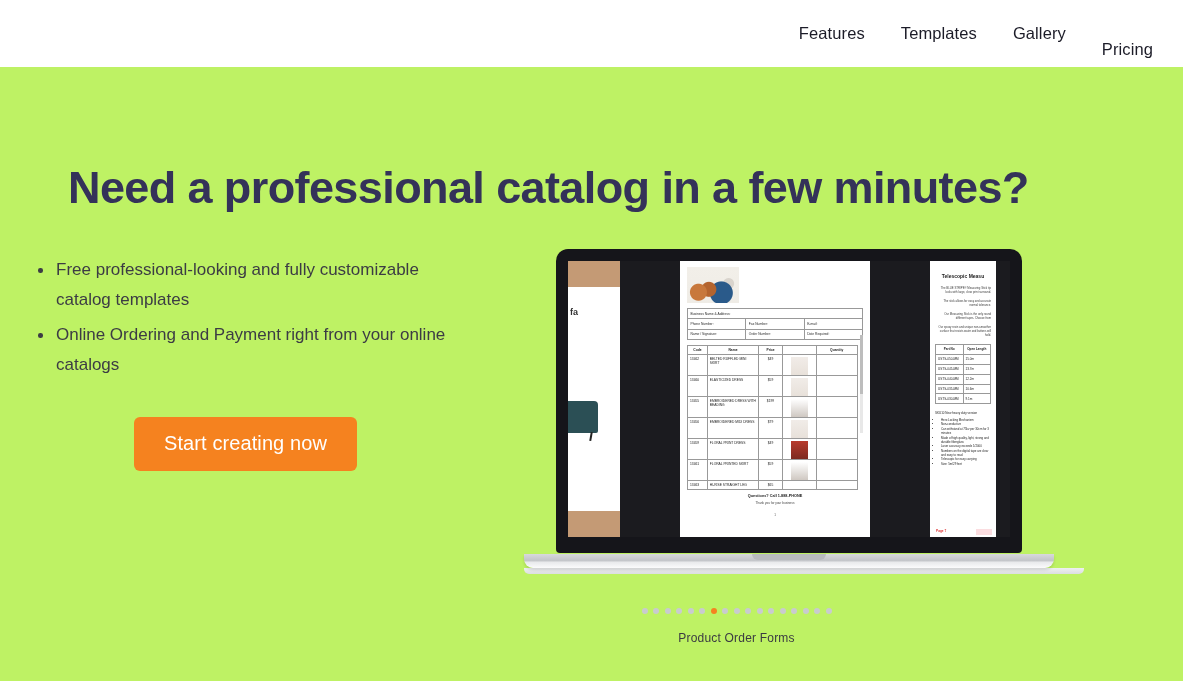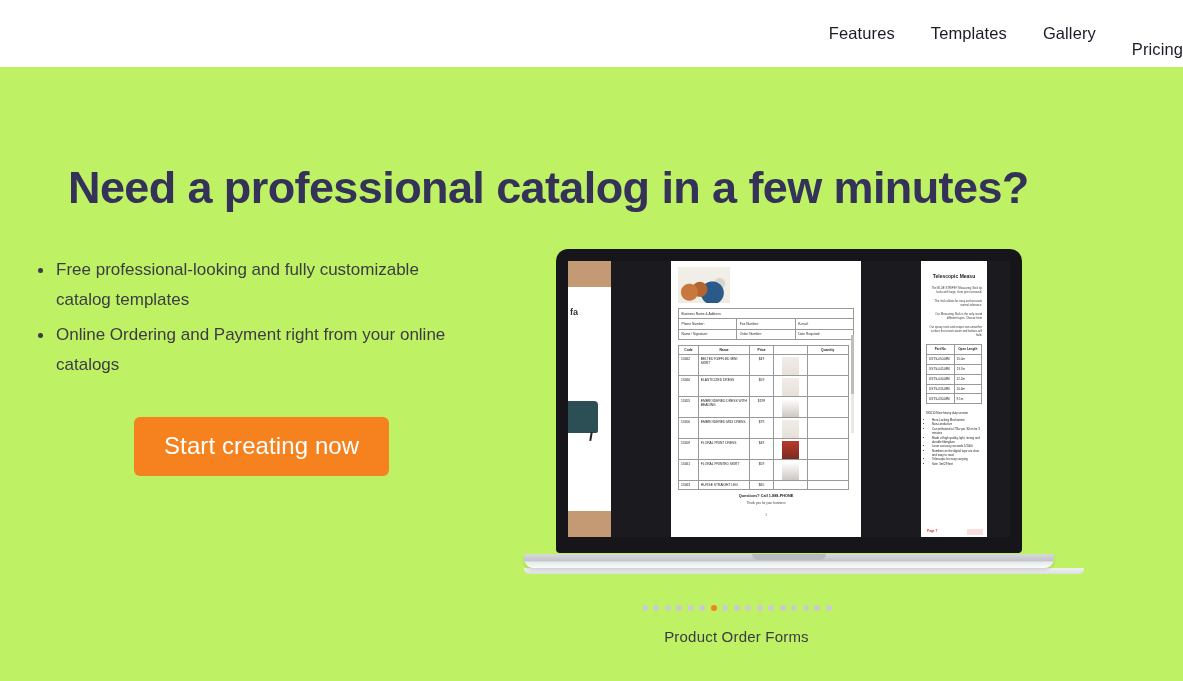--- a/index.html
+++ b/index.html
@@ -15,20 +15,21 @@
     -webkit-font-smoothing: antialiased;
   }
 
   
   .site-header {
     height: 67px;
     background: #ffffff;
     display: flex;
     align-items: center;
     justify-content: flex-end;
+    padding-right: 30px;
   }
   .nav { display: flex; align-items: center; gap: 0; }
   .nav-item {
     font-size: 16.5px;
     color: #1c1c28;
     letter-spacing: 0.1px;
     padding: 6px 18px;
     cursor: pointer;
     white-space: nowrap;
   }
@@ -80,21 +81,21 @@
 
   .cta-btn {
     display: inline-block;
     margin-top: 32px;
     margin-left: 106px;
     background: #f5821f;
     color: #ffffff;
     border: none;
     border-radius: 6px;
     font-family: "Liberation Sans", sans-serif;
-    font-size: 24px;
+    font-size: 20px;
     padding: 15px 30px 16px;
     cursor: pointer;
     letter-spacing: 0.1px;
   }
 
   
   .hero-right {
     flex: 1;
     position: relative;
   }
@@ -141,21 +142,21 @@
   .laptop-foot {
     width: 560px;
     height: 6px;
     margin: 0 auto;
     background: linear-gradient(180deg,#eef0f1,#dcdee0);
     border-radius: 0 0 5px 5px;
   }
 
   
   .slide { height: 100%; background: #ffffff; position: relative; overflow: hidden; }
-  .slide-prev { width: 43px; margin-right: 60px; }
+  .slide-prev { width: 52px; margin-right: 60px; }
   .slide-next { width: 66px; margin-left: 60px; }
   .slide-main { width: 190px; }
 
   .band-top, .band-bottom {
     position: absolute; left: 0; right: 0; height: 26px; background: #c49a75;
   }
   .band-top { top: 0; }
   .band-bottom { bottom: 0; }
   .sofa-label {
     position: absolute; top: 46px; left: 2px;
@@ -268,21 +269,21 @@
     left: 0; right: 0;
     bottom: 36px;
     text-align: center;
   }
   .dots { display: flex; justify-content: center; gap: 5.5px; margin-left: 290px; }
   .dot { width: 6px; height: 6px; border-radius: 50%; background: #c9cbcf; cursor: pointer; }
   .dot.active { background: #f5821f; }
   .caption {
     margin-top: 17px;
     margin-left: 290px;
-    font-size: 15px;
+    font-size: 12px;
     color: #3b3b42;
     letter-spacing: 0.2px;
   }
 </style>
 </head>
 <body>
 
 <header class="site-header">
   <nav class="nav">
     <a class="nav-item">Features</a>

